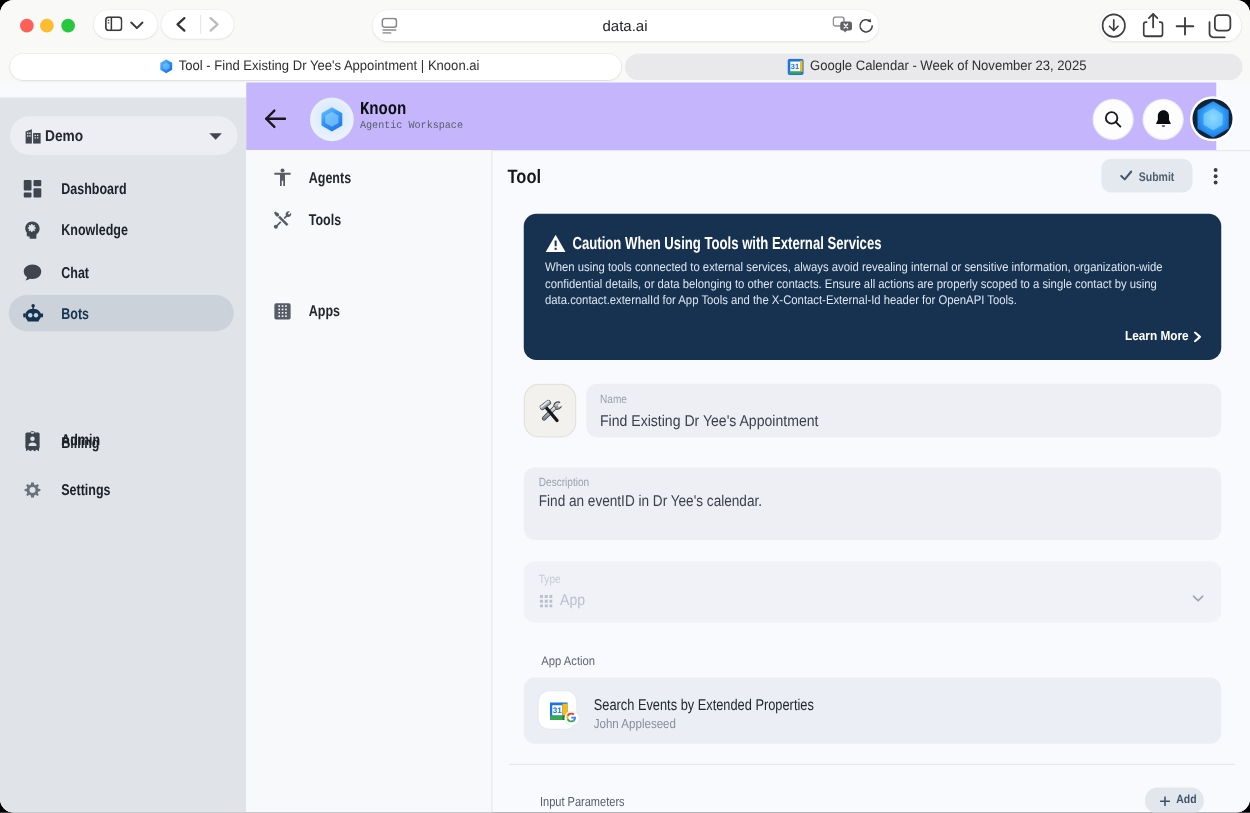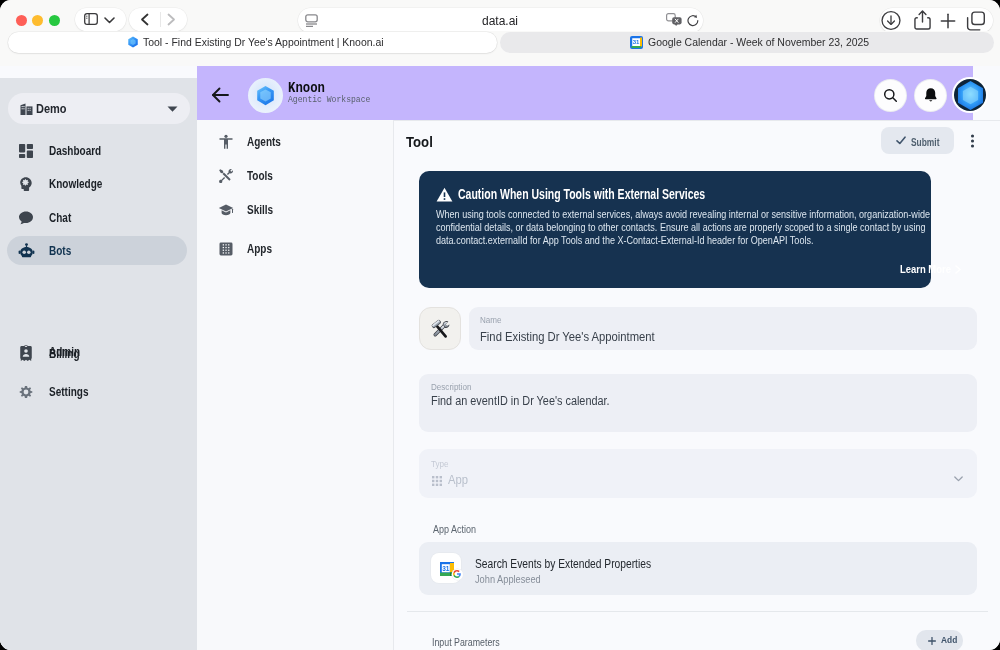--- a/index.html
+++ b/index.html
@@ -4,21 +4,21 @@
 <style>
 * { margin:0; padding:0; box-sizing:border-box; }
 html,body { width:1000px; height:650px; background:#000; font-family:"Liberation Sans", sans-serif; }
 #win { position:absolute; left:0; top:0; width:1000px; height:650px; border-radius:11px; overflow:hidden; background:#f9f9f8; }
 .abs { position:absolute; }
 
 
 #toolbar { position:absolute; left:0; top:0; width:1000px; height:42px; background:#f9f9f8; }
 .tl { position:absolute; top:15px; width:11px; height:11px; border-radius:50%; }
 .pill { position:absolute; background:#fff; border-radius:12px; box-shadow:0 0 0 0.5px rgba(0,0,0,0.06), 0 1px 2px rgba(0,0,0,0.05); }
-#tabstrip { position:absolute; left:0; top:31px; width:1000px; height:24px; background:#f9f9f8; }
+#tabstrip { position:absolute; left:0; top:42px; width:1000px; height:24px; background:#f9f9f8; }
 #tab1 { position:absolute; left:8px; top:0.5px; width:489px; height:21.5px; background:#fff; border-radius:11px; box-shadow:0 0 0 0.5px rgba(0,0,0,0.08), 0 1px 2px rgba(0,0,0,0.06); display:flex; align-items:center; justify-content:center; font-size:11.5px; color:#2e2e30; }
 #tab2 { position:absolute; left:500px; top:0.5px; width:494px; height:21.5px; background:#e9e9eb; border-radius:11px; }
 
 
 #app { position:absolute; left:0; top:66px; width:1000px; height:584px; background:#f9fafd; }
 #side1 { position:absolute; left:0; top:12px; width:197px; height:584px; background:#e0e3e8; }
 #side2 { position:absolute; left:197px; top:0; width:196px; height:584px; background:#f8f9fb; }
 #vline { position:absolute; left:393px; top:53.5px; width:1px; height:530.5px; background:#e7e9ed; }
 #hline { position:absolute; left:393px; top:53.5px; width:607px; height:1px; background:#e7e9ed; }
 #header { position:absolute; left:197px; top:0; width:776px; height:53.5px; background:#c4b5fd;font-family:Liberation Mono, monospace; }
@@ -229,30 +229,20 @@
       <div class="navitem nav2" style="top:95.5px; width:196px;">
         <svg class="ic" viewBox="0 0 16 16">
             <g fill="#565d66">
               <path d="M5.9 4.5 L12.7 11.3 L11.3 12.7 L4.5 5.9 Z"></path>
               <path d="M2.2 1.2 L5 2.8 L5.3 4.4 L4.4 5.3 L2.8 5 L1.2 2.2 Z"></path>
               <path d="M12.9 1 C11.6 1 10.5 2.1 10.5 3.4 C10.5 3.7 10.6 4 10.7 4.3 L8.9 6.1 L9.9 7.1 L11.7 5.3 C12 5.4 12.3 5.5 12.6 5.5 C13.9 5.5 15 4.4 15 3.1 C15 2.8 14.9 2.5 14.8 2.2 L13.3 3.7 L12.3 2.7 L13.8 1.2 C13.5 1.1 13.2 1 12.9 1 Z"></path>
               <path d="M6.1 8.9 L7.1 9.9 L4.2 12.8 C4.3 13 4.3 13.2 4.3 13.4 C4.3 14.3 3.6 15 2.7 15 C1.8 15 1.1 14.3 1.1 13.4 C1.1 12.5 1.8 11.8 2.7 11.8 C2.9 11.8 3.1 11.8 3.2 11.9 Z"></path>
             </g>
           </svg>
         <div class="lb">Tools</div>
-      </div>
-      <div class="navitem nav2" style="top:129px; width:196px;">
-        <svg class="ic" viewBox="0 0 16 16">
-            <g fill="#565d66">
-              <path d="M8 2.5 L15.2 6 L8 9.5 L0.8 6 Z"></path>
-              <path d="M3.6 8.2 L3.6 11 C3.6 12.2 5.6 13.2 8 13.2 C10.4 13.2 12.4 12.2 12.4 11 L12.4 8.2 L8 10.4 Z"></path>
-              <rect x="14" y="6.7" width="1" height="4.2" rx="0.5"></rect>
-            </g>
-          </svg>
-        <div class="lb">Skills</div>
       </div>
       <div class="navitem nav2" style="top:168px; width:196px;">
         <svg class="ic" viewBox="0 0 16 16">
             <g fill="#565d66">
               <rect x="1.5" y="1.5" width="13" height="13" rx="1.4"></rect>
             </g>
             <g fill="#f8f9fb">
               <rect x="4.7" y="3.2" width="1.3" height="1.3"></rect>
               <rect x="7.4" y="3.2" width="1.3" height="1.3"></rect>
               <rect x="10.1" y="3.2" width="1.3" height="1.3"></rect>
@@ -324,21 +314,21 @@
     <svg class="abs" style="left:896px; top:70px;" width="10" height="9" viewBox="0 0 10 9">
       <path d="M1 4.8 L3.8 7.5 L9 1.2" fill="none" stroke="#41556c" stroke-width="1.6" stroke-linecap="round" stroke-linejoin="round"></path>
     </svg>
     <div class="abs cx" style="left:911px; top:70.5px; font-size:10px; font-weight:bold; color:#50606f; transform:scaleX(0.84);">Submit</div>
     <svg class="abs" style="left:970px; top:68px;" width="5" height="14" viewBox="0 0 5 14">
       <circle cx="2.5" cy="2" r="1.55" fill="#333e4c"></circle>
         <circle cx="2.5" cy="7" r="1.55" fill="#333e4c"></circle>
         <circle cx="2.5" cy="12" r="1.55" fill="#333e4c"></circle>
     </svg>
 
-    <div class="abs" style="left:419px; top:105px; width:512px; height:117px; background:#163250; border-radius:10px;">
+    <div class="abs" style="left:419px; top:105px; width:558px; height:117px; background:#163250; border-radius:10px;">
       <svg class="abs" style="left:17px; top:16px;" width="17" height="16" viewBox="0 0 17 16">
         <path d="M8.5 0.8 L16.4 14.6 L0.6 14.6 Z" fill="#fff"></path>
         <rect x="7.7" y="5.4" width="1.6" height="4.6" fill="#163250"></rect>
         <rect x="7.7" y="11.2" width="1.6" height="1.7" fill="#163250"></rect>
       </svg>
       <div class="abs cx" style="left:39px; top:15px; font-size:14px; font-weight:bold; color:#fff; transform:scaleX(0.75);">Caution When Using Tools with External Services</div>
       <div class="abs cx" style="left:17px; top:37px; font-size:10px; line-height:13.2px; color:#dce6ef; transform:scaleX(0.905);">When using tools connected to external services, always avoid revealing internal or sensitive information, organization-wide<br>confidential details, or data belonging to other contacts. Ensure all actions are properly scoped to a single contact by using<br>data.contact.externalId for App Tools and the X-Contact-External-Id header for OpenAPI Tools.</div>
       <div class="abs cx" style="left:481px; top:92px; font-size:10.5px; font-weight:bold; color:#fff; transform:scaleX(0.9);">Learn More</div>
       <svg class="abs" style="left:536px; top:93.5px;" width="6" height="9" viewBox="0 0 6 9">
         <path d="M1 1 L5 4.5 L1 8" fill="none" stroke="#fff" stroke-width="1.6" stroke-linecap="round" stroke-linejoin="round"></path>

